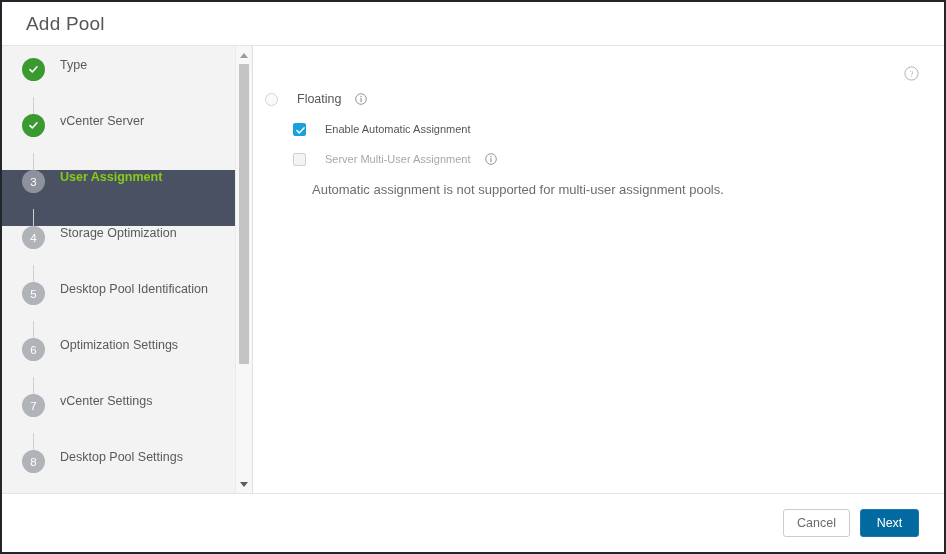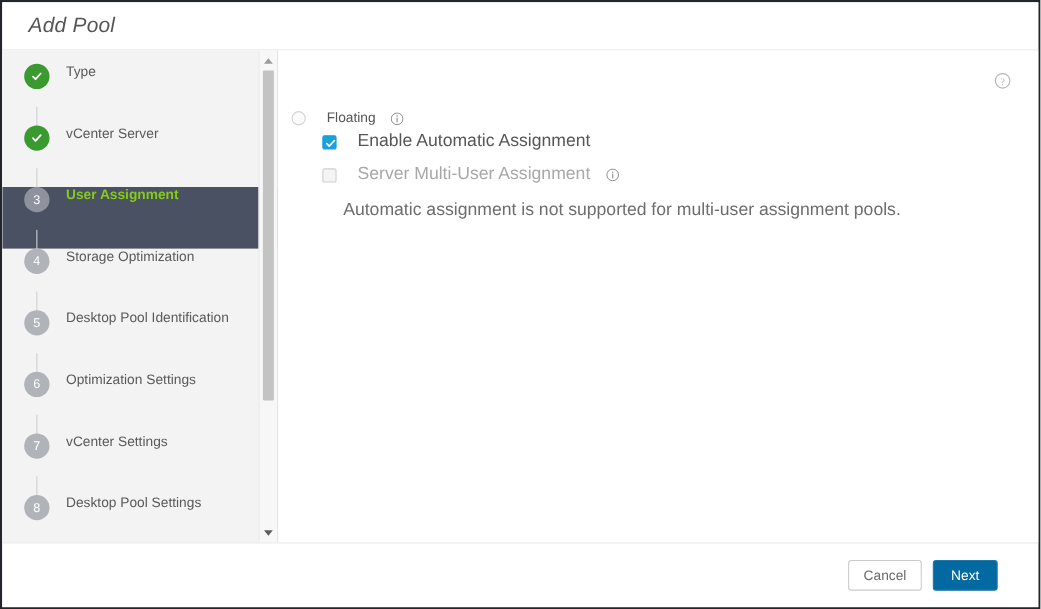--- a/index.html
+++ b/index.html
@@ -30,21 +30,20 @@
     border-bottom: 1px solid #e4e4e4;
     display: flex;
     align-items: center;
     padding-left: 24px;
   }
   .titlebar .title {
     font-size: 19px;
     color: #565656;
     font-weight: 400;
     letter-spacing: 0.2px;
-    font-style: italic;
   }
 
   
   .body-area {
     display: flex;
     height: 447px;
     box-sizing: border-box;
     background: #ffffff;
   }
 
@@ -164,21 +163,21 @@
     top: 20px;
     right: 25px;
     width: 15px;
     height: 15px;
     color: #b5b5b5;
   }
   .help-icon svg { display: block; }
 
   .opt-row {
     display: flex;
-    align-items: flex-end;
+    align-items: center;
     height: 30px;
     padding-left: 12px;
   }
 
   
   .radio {
     width: 13px;
     height: 13px;
     border-radius: 50%;
     box-sizing: border-box;
@@ -227,52 +226,52 @@
     background: #19a0dd;
     border-color: #19a0dd;
   }
   .checkbox.checked svg {
     position: absolute;
     left: 1px;
     top: 1px;
   }
   .cb-label {
     margin-left: 19px;
-    font-size: 16px;
+    font-size: 11px;
     color: #565656;
   }
   .cb-label.disabled { color: #a8a8a8; }
 
   .info-icon {
     display: inline-block;
     margin-left: 14px;
     width: 12px;
     height: 12px;
     color: #8a8a8a;
     vertical-align: middle;
   }
   .info-icon svg { display: block; }
 
   .helper-text {
     padding-left: 59px;
-    font-size: 16px;
+    font-size: 13px;
     color: #6d6d6d;
     margin-top: 8px;
   }
 
   
   .footer {
     height: 59px;
     box-sizing: border-box;
     background: #ffffff;
     border-top: 1px solid #e4e4e4;
     display: flex;
     align-items: center;
     justify-content: flex-end;
-    padding-right: 37px;
+    padding-right: 25px;
     gap: 10px;
   }
   .btn {
     min-width: 59px;
     height: 28px;
     padding: 0 13px;
     font-size: 12.5px;
     font-family: "Liberation Sans", sans-serif;
     border-radius: 3px;
     box-sizing: border-box;

